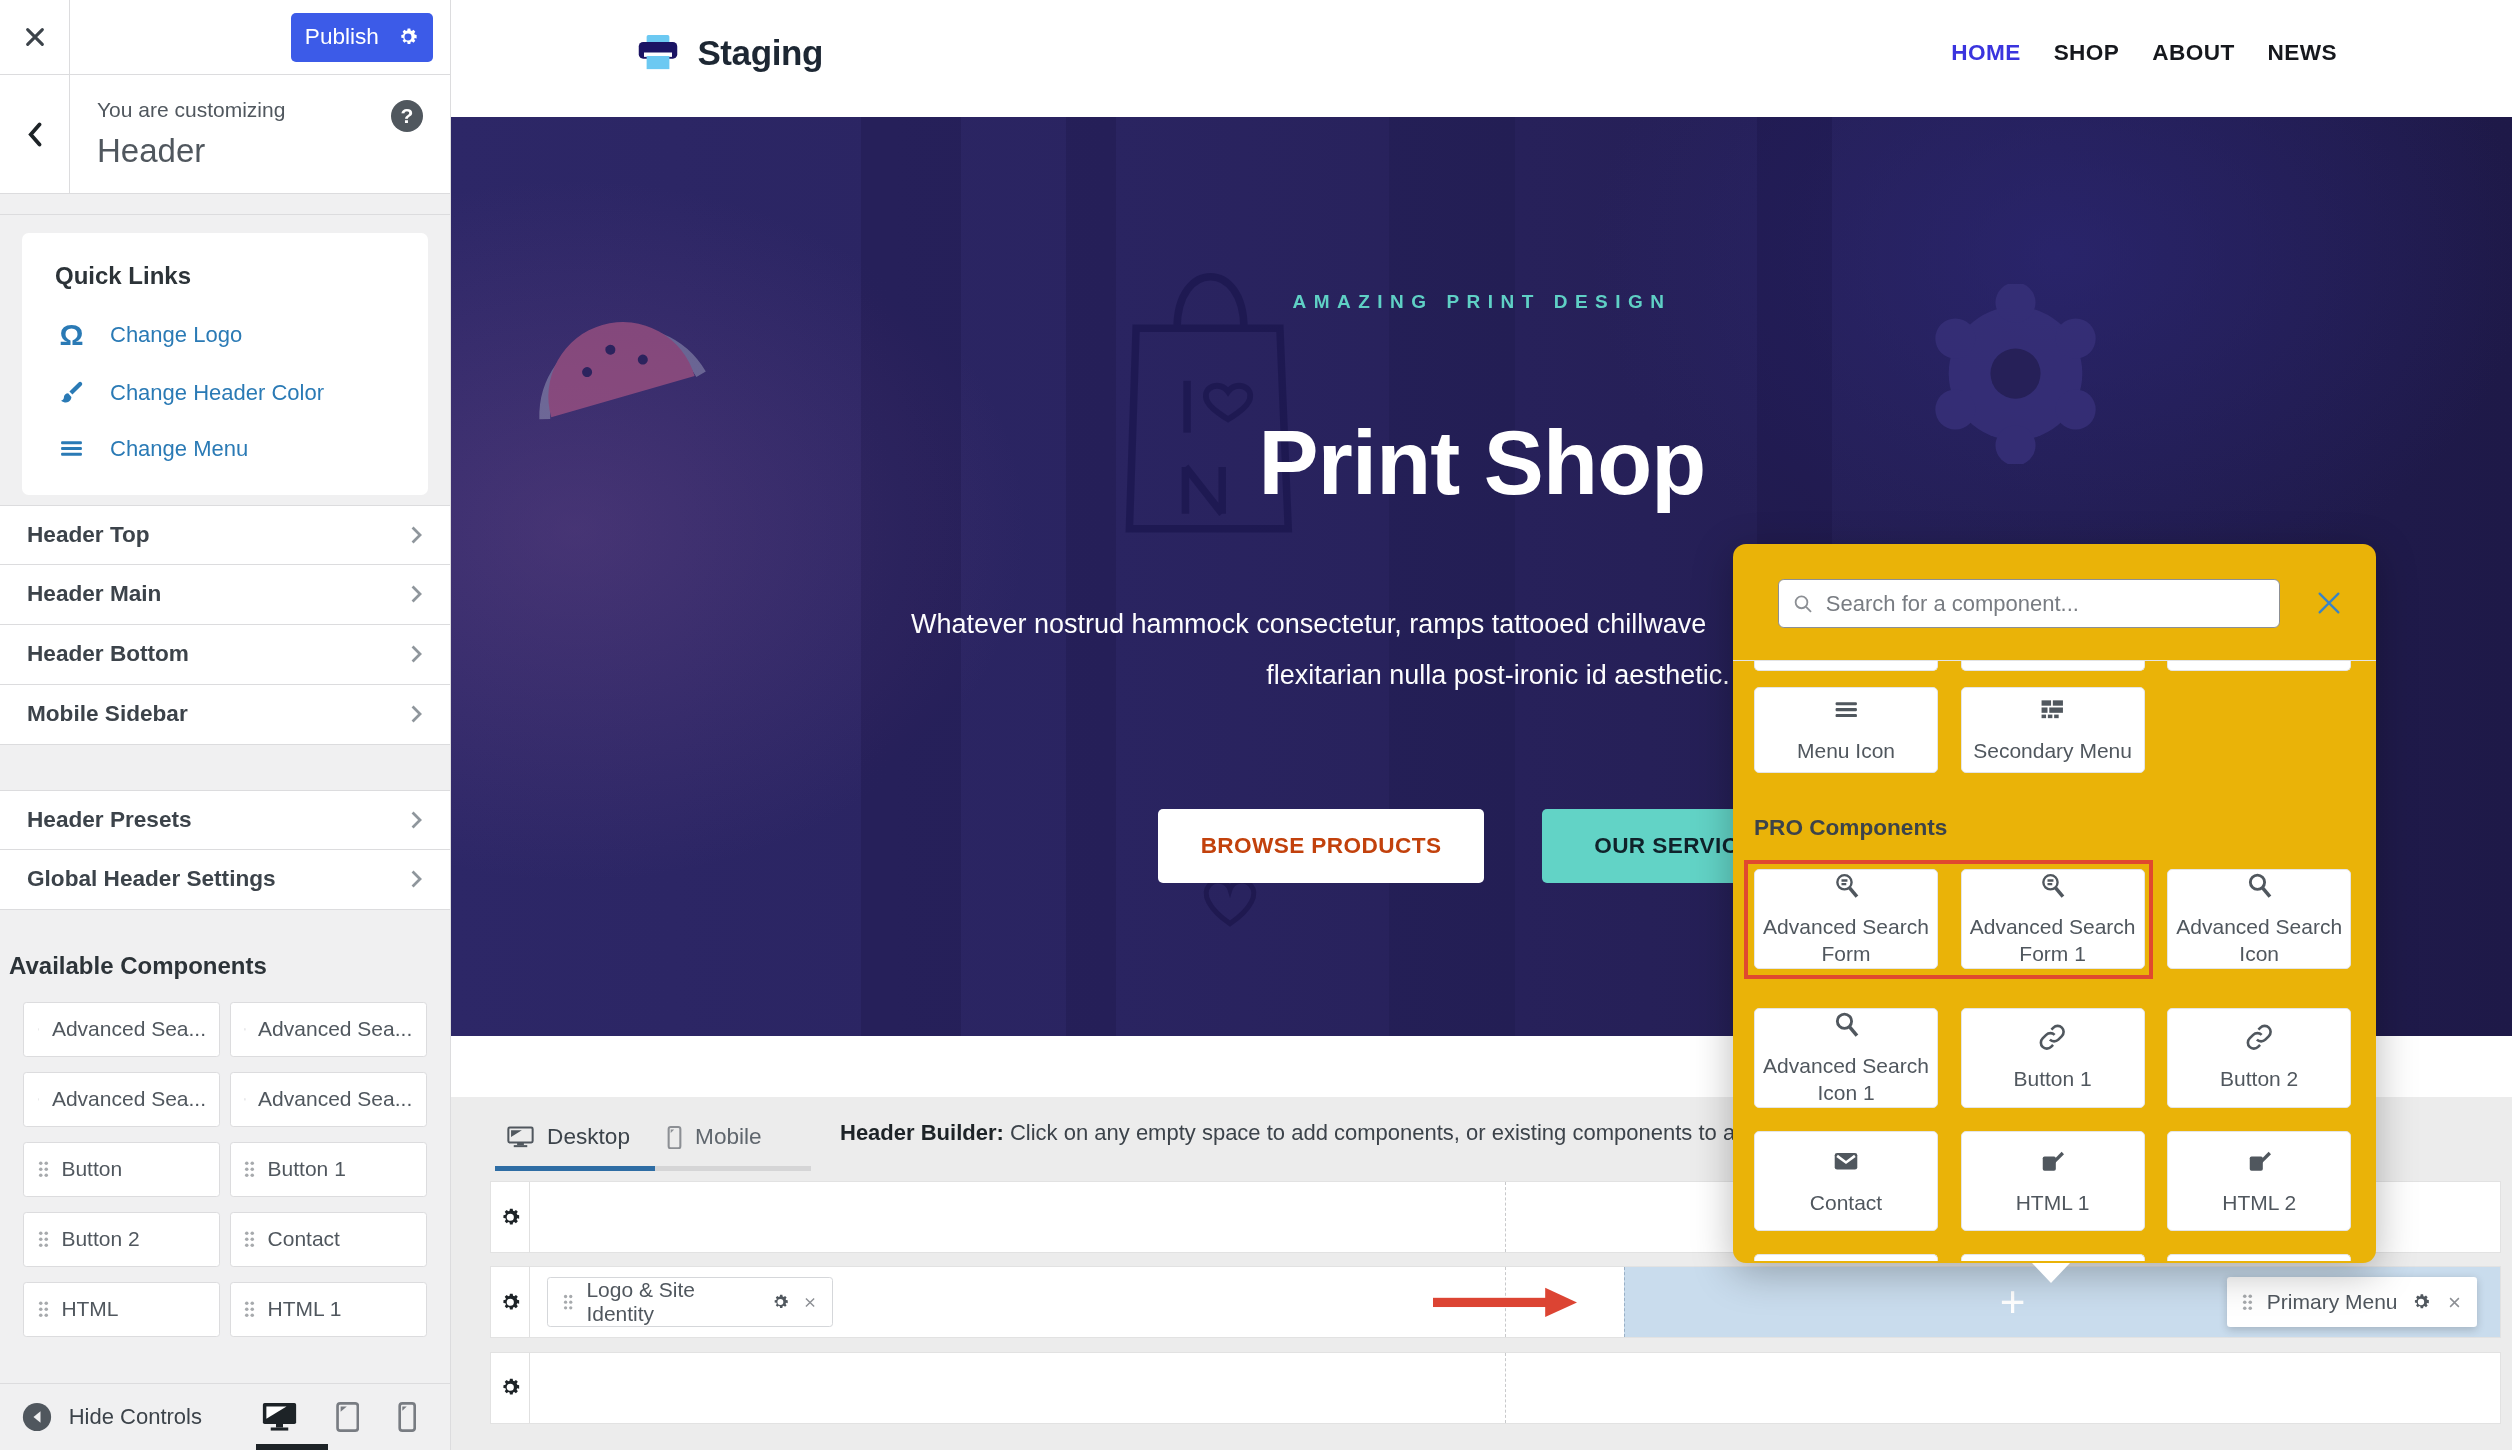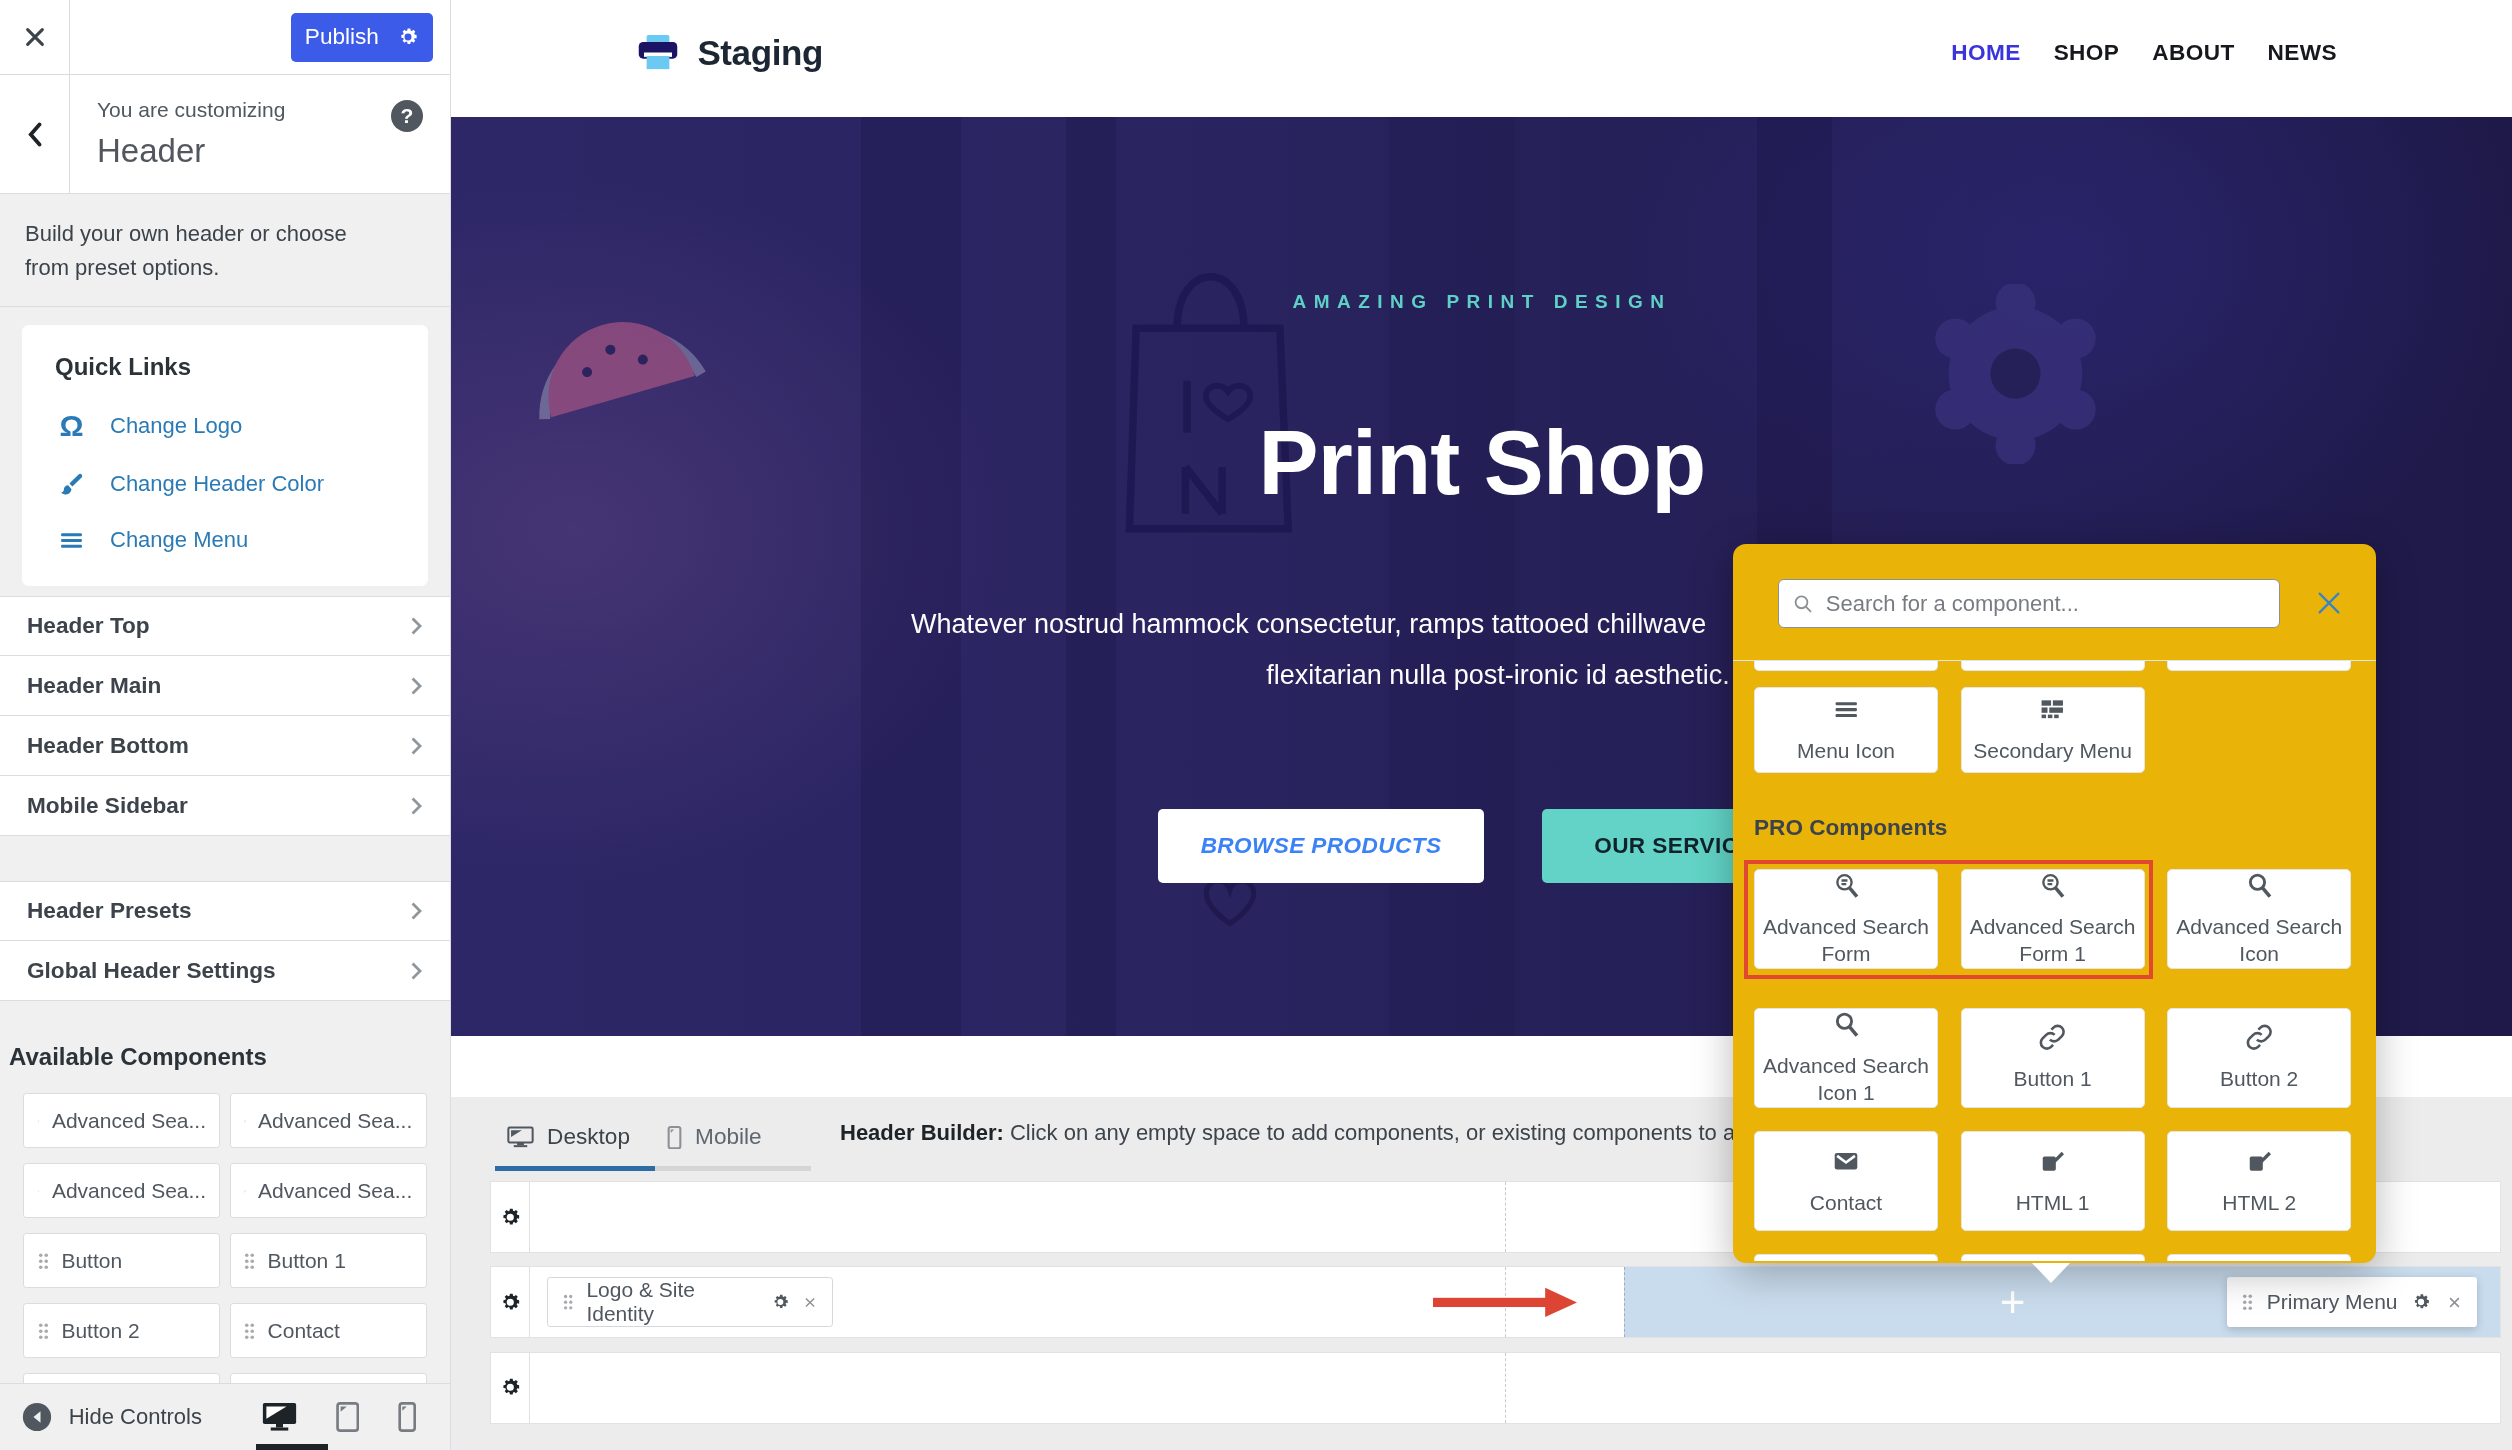--- a/index.html
+++ b/index.html
@@ -52,21 +52,21 @@
       radial-gradient(754px 586px at 6% 45%, rgba(130,85,150,.30), transparent 60%),
       radial-gradient(670px 502px at 78% 15%, rgba(45,40,120,.65), transparent 70%),
       linear-gradient(90deg, #2d2767 0%, #2a2461 32%, #262058 58%, #221d50 78%, #1e1948 100%); }
   .stripe { position:absolute; top:0; bottom:0; background:rgba(10,8,44,.16); }
   .hero-shape { position:absolute; }
   .tagline { position:absolute; top:174px; left:0; width:100%; text-align:center; font-size:19px; font-weight:bold; letter-spacing:7.5px; color:#5fd0c5; z-index:2; }
   .hero-title { position:absolute; top:295px; left:0; width:100%; text-align:center; font-size:90px; font-weight:bold; color:#fff; letter-spacing:-0.8px; z-index:2; }
   .hero-p1 { position:absolute; top:492px; left:460px; font-size:27px; color:#fdfdfe; white-space:nowrap; z-index:2; }
   .hero-p2 { position:absolute; top:543px; left:16px; width:100%; text-align:center; font-size:27px; color:#fdfdfe; z-index:2; }
   .hero-btn { position:absolute; top:692px; height:74px; border:none; border-radius:5px; font-size:22.6px; font-weight:bold; letter-spacing:0.4px; font-family:inherit; cursor:pointer; z-index:2; }
-  .btn-browse { left:707px; width:326px; background:#fff; color:#3b82f6;font-style:italic; }
+  .btn-browse { left:707px; width:326px; background:#fff; color:#c2410c; }
   .btn-service { left:1091px; width:264px; background:#62d3c6; color:#10222b; }
   .white-strip { height:61px; background:#fff; }
 
   
   .builder { position:absolute; left:0; top:1097px; width:2062px; height:353px; background:#ececec; }
   .tabs { position:absolute; left:44px; top:15px; display:flex; }
   .tab { width:160px; height:59px; position:relative; display:flex; align-items:center; gap:13.4px; padding:0 0 8.4px 11.7px; font-size:22.6px; cursor:pointer; }
   .tab .tab-bar { position:absolute; left:0; bottom:0; width:100%; height:5px; }
   .tab-desktop { color:#3c434a; font-weight:500; }
   .tab-desktop .tab-bar { background:#2e6da4; }
@@ -140,21 +140,20 @@
             <path d="M10 2L3 10l7 8"></path>
           </svg>
       </div>
       <div class="crumb-text">
         <div class="crumb-small">You are customizing</div>
         <div class="crumb-title">Header</div>
       </div>
       <div class="help-badge">?</div>
     </div>
 
-    <p class="sb-desc">Build your own header or choose from preset options.</p>
     <hr class="sb-divider">
 
     <div class="quick-card">
       <div class="qc-title">Quick Links</div>
       <div class="qc-link">
         <span class="qc-icon omega">Ω</span>
         <span>Change Logo</span>
       </div>
       <div class="qc-link">
         <span class="qc-icon">

